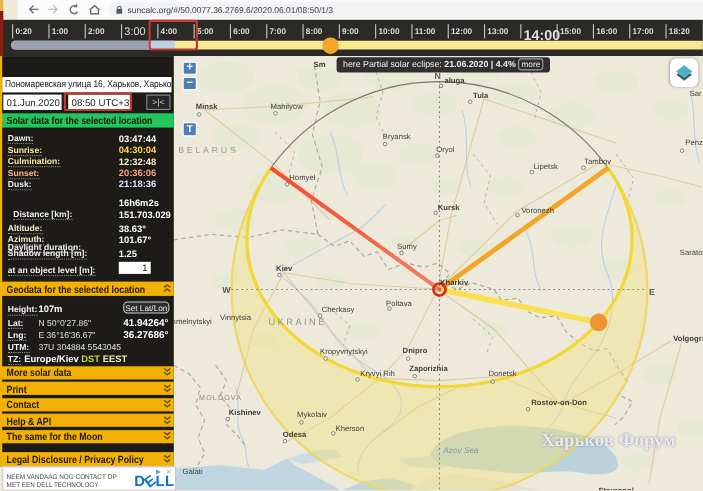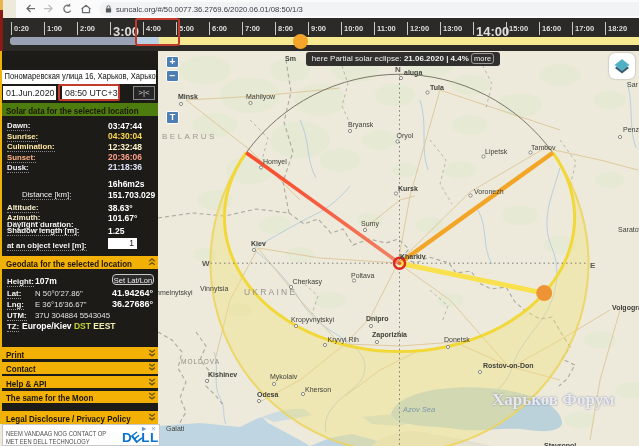--- a/index.html
+++ b/index.html
@@ -21,21 +21,21 @@
 </div>
 
 <div style="position:absolute;left:0;top:18px;width:639px;height:33px;background:#2c2a27">
  <div style="position:absolute;left:11px;top:4px;width:1px;height:13px;background:#c9c9c9"></div>
     <div style="position:absolute;left:14px;top:6px;font-size:7.5px;font-weight:bold;color:#dedede">0:20</div>
     <div style="position:absolute;left:44px;top:4px;width:1px;height:13px;background:#c9c9c9"></div>
     <div style="position:absolute;left:47px;top:6px;font-size:7.5px;font-weight:bold;color:#dedede">1:00</div>
     <div style="position:absolute;left:77px;top:4px;width:1px;height:13px;background:#c9c9c9"></div>
     <div style="position:absolute;left:80px;top:6px;font-size:7.5px;font-weight:bold;color:#dedede">2:00</div>
     <div style="position:absolute;left:110px;top:4px;width:1px;height:13px;background:#c9c9c9"></div>
-    <div style="position:absolute;left:113px;top:6px;font-size:13px;font-weight:bold;color:#dedede">3:00</div>
+    <div style="position:absolute;left:113px;top:6px;font-size:10px;font-weight:normal;color:#dedede">3:00</div>
     <div style="position:absolute;left:143px;top:4px;width:1px;height:13px;background:#c9c9c9"></div>
     <div style="position:absolute;left:146px;top:6px;font-size:7.5px;font-weight:bold;color:#dedede">4:00</div>
     <div style="position:absolute;left:176px;top:4px;width:1px;height:13px;background:#c9c9c9"></div>
     <div style="position:absolute;left:179px;top:6px;font-size:7.5px;font-weight:bold;color:#dedede">5:00</div>
     <div style="position:absolute;left:209px;top:4px;width:1px;height:13px;background:#c9c9c9"></div>
     <div style="position:absolute;left:212px;top:6px;font-size:7.5px;font-weight:bold;color:#dedede">6:00</div>
     <div style="position:absolute;left:242px;top:4px;width:1px;height:13px;background:#c9c9c9"></div>
     <div style="position:absolute;left:245px;top:6px;font-size:7.5px;font-weight:bold;color:#dedede">7:00</div>
     <div style="position:absolute;left:275px;top:4px;width:1px;height:13px;background:#c9c9c9"></div>
     <div style="position:absolute;left:278px;top:6px;font-size:7.5px;font-weight:bold;color:#dedede">8:00</div>
@@ -247,36 +247,36 @@
   <polygon points="10,3 17.5,9 10,15 2.5,9" fill="#57b5c8"></polygon>
   <polygon points="10,4.5 16,9 10,13.5 4,9" fill="#4fb0c4"></polygon>
  </svg>
 </div>
 
 <div style="position:absolute;left:0;top:51px;width:158px;height:373px;background:#1d1b18">
  <div style="position:absolute;left:2px;top:19px;width:154px;height:13.5px;background:#fff;font-size:8.8px;color:#111;line-height:13.5px;padding-left:3px;white-space:nowrap;overflow:hidden;transform:scaleX(0.86);transform-origin:0 0;width:179px">Пономаревская улица 16, Харьков, Харьков</div>
  <div style="position:absolute;left:3px;top:35px;width:53px;height:14px;background:#fff;font-size:8.8px;color:#222;line-height:14px;padding-left:3px">01.Jun.2020</div>
  <div style="position:absolute;left:62px;top:35px;width:57px;height:14px;background:#fff;font-size:8.8px;color:#222;line-height:14px;padding-left:3px">08:50 UTC+3</div>
  <div style="position:absolute;left:133px;top:35px;width:22px;height:14px;background:#262626;border:1px solid #8a8a8a;color:#ddd;font-size:8px;text-align:center;line-height:12px">&gt;|&lt;</div>
- <div style="position:absolute;left:0;top:52px;width:158px;height:13px;background:#4d7c0f;overflow:hidden">
+ <div style="position:absolute;left:0;top:52px;width:158px;height:13px;background:#22c55e;overflow:hidden">
       <span style="position:absolute;left:6px;top:1.5px;font-size:9.5px;font-weight:bold;color:#1c1500;white-space:nowrap;display:inline-block;transform:scaleX(0.84);transform-origin:0 0">Solar data for the selected location</span>
     </div>
  <div style="position:absolute;left:7px;top:70px;font-size:7.8px;font-weight:bold;color:#f2f2f6;border-bottom:1px dotted #888;">Dawn:</div>
     <div style="position:absolute;left:108px;top:69.5px;font-size:8.5px;font-weight:bold;color:#ffffff">03:47:44</div>
     <div style="position:absolute;left:7px;top:80.5px;font-size:7.8px;font-weight:bold;color:#ffe9a2;border-bottom:1px dotted #888;">Sunrise:</div>
     <div style="position:absolute;left:108px;top:80.0px;font-size:8.5px;font-weight:bold;color:#ffd94e">04:30:04</div>
     <div style="position:absolute;left:7px;top:91px;font-size:7.8px;font-weight:bold;color:#ffe9a2;border-bottom:1px dotted #888;">Culmination:</div>
     <div style="position:absolute;left:108px;top:90.5px;font-size:8.5px;font-weight:bold;color:#fdf3c8">12:32:48</div>
     <div style="position:absolute;left:7px;top:101.5px;font-size:7.8px;font-weight:bold;color:#ffb183;border-bottom:1px dotted #888;">Sunset:</div>
     <div style="position:absolute;left:108px;top:101.0px;font-size:8.5px;font-weight:bold;color:#ff9f88">20:36:06</div>
     <div style="position:absolute;left:7px;top:111.5px;font-size:7.8px;font-weight:bold;color:#eef1fb;border-bottom:1px dotted #888;">Dusk:</div>
     <div style="position:absolute;left:108px;top:111.0px;font-size:8.5px;font-weight:bold;color:#dde6fb">21:18:36</div>
     <div style="position:absolute;left:7px;top:128.5px;font-size:7.8px;font-weight:bold;color:#f2f2f2;border-bottom:1px dotted #888;margin-top:40px;">Daylight duration:</div>
     <div style="position:absolute;left:108px;top:128.0px;font-size:8.5px;font-weight:bold;color:#ffffff">16h6m2s</div>
-    <div style="position:absolute;left:22px;top:139px;font-size:7.8px;font-weight:normal;color:#f2f2f2;border-bottom:1px dotted #888;">Distance [km]:</div>
+    <div style="position:absolute;left:12px;top:139px;font-size:7.8px;font-weight:bold;color:#f2f2f2;border-bottom:1px dotted #888;">Distance [km]:</div>
     <div style="position:absolute;left:108px;top:138.5px;font-size:8.5px;font-weight:bold;color:#ffffff">151.703.029</div>
     <div style="position:absolute;left:7px;top:152px;font-size:7.8px;font-weight:bold;color:#f5ecc8;border-bottom:1px dotted #888;">Altitude:</div>
     <div style="position:absolute;left:108px;top:151.5px;font-size:8.5px;font-weight:bold;color:#ffffff">38.63°</div>
     <div style="position:absolute;left:7px;top:162px;font-size:7.8px;font-weight:bold;color:#f5ecc8;border-bottom:1px dotted #888;">Azimuth:</div>
     <div style="position:absolute;left:108px;top:161.5px;font-size:8.5px;font-weight:bold;color:#ffffff">101.67°</div>
     <div style="position:absolute;left:7px;top:175px;font-size:7.8px;font-weight:bold;color:#f2f2f2;border-bottom:1px dotted #888;">Shadow length [m]:</div>
     <div style="position:absolute;left:108px;top:174.5px;font-size:8.5px;font-weight:bold;color:#ffffff">1.25</div>
     <div style="position:absolute;left:7px;top:189.5px;font-size:7.8px;font-weight:bold;color:#f2f2f2;border-bottom:1px dotted #888">at an object level [m]:</div>
     <div style="position:absolute;left:108px;top:187px;width:29px;height:11px;background:#fff;font-size:8.5px;color:#111;text-align:right;padding-right:3px;line-height:11px">1</div>
  <div style="position:absolute;left:0;top:205px;width:158px;height:13px;background:#f3b106;overflow:hidden">
@@ -292,20 +292,27 @@
     <div style="position:absolute;left:7px;top:238px;font-size:7.8px;font-weight:bold;color:#f2f2f2;border-bottom:1px dotted #999">Lat:</div>
     <div style="position:absolute;left:35px;top:238px;font-size:7.8px;color:#e0e0e0">N 50°0'27.86"</div>
     <div style="position:absolute;left:112px;top:237px;font-size:9px;font-weight:bold;color:#fff">41.94264°</div>
     <div style="position:absolute;left:7px;top:249px;font-size:7.8px;font-weight:bold;color:#f2f2f2;border-bottom:1px dotted #999">Lng:</div>
     <div style="position:absolute;left:35px;top:249px;font-size:7.8px;color:#e0e0e0">E 36°16'36.67"</div>
     <div style="position:absolute;left:112px;top:248px;font-size:9px;font-weight:bold;color:#fff">36.27686°</div>
     <div style="position:absolute;left:7px;top:260px;font-size:7.8px;font-weight:bold;color:#f2f2f2;border-bottom:1px dotted #999">UTM:</div>
     <div style="position:absolute;left:35px;top:260px;font-size:7.8px;color:#e0e0e0">37U 304884 5543045</div>
     <div style="position:absolute;left:7px;top:270.5px;font-size:7.8px;font-weight:bold;color:#f2f2f2;border-bottom:1px dotted #999">TZ:</div>
     <div style="position:absolute;left:22px;top:270px;font-size:8.5px;font-weight:bold;color:#fff">Europe/Kiev <span style="color:#c2d331">DST</span> <span style="color:#f2edb2">EEST</span></div>
+ <div style="position:absolute;left:0;top:281.5px;width:158px;height:12px;background:#f3b106;overflow:hidden">
+      <span style="position:absolute;left:6px;top:1.5px;font-size:9.5px;font-weight:bold;color:#1c1500;white-space:nowrap;display:inline-block;transform:scaleX(0.84);transform-origin:0 0">More solar data</span>
+      <span style="position:absolute;right:2.5px;top:1.5px;line-height:0"><svg width="8" height="9" viewBox="0 0 8 9">
+          <path d="M1.2,1 L4,3.2 L6.8,1" fill="none" stroke="#6e5608" stroke-width="1.4"></path>
+          <path d="M1.2,4.6 L4,6.8 L6.8,4.6" fill="none" stroke="#6e5608" stroke-width="1.4"></path>
+        </svg></span>
+    </div>
     <div style="position:absolute;left:0;top:296px;width:158px;height:12px;background:#f3b106;overflow:hidden">
       <span style="position:absolute;left:6px;top:1.5px;font-size:9.5px;font-weight:bold;color:#1c1500;white-space:nowrap;display:inline-block;transform:scaleX(0.84);transform-origin:0 0">Print</span>
       <span style="position:absolute;right:2.5px;top:1.5px;line-height:0"><svg width="8" height="9" viewBox="0 0 8 9">
           <path d="M1.2,1 L4,3.2 L6.8,1" fill="none" stroke="#6e5608" stroke-width="1.4"></path>
           <path d="M1.2,4.6 L4,6.8 L6.8,4.6" fill="none" stroke="#6e5608" stroke-width="1.4"></path>
         </svg></span>
     </div>
     <div style="position:absolute;left:0;top:310.5px;width:158px;height:12px;background:#f3b106;overflow:hidden">
       <span style="position:absolute;left:6px;top:1.5px;font-size:9.5px;font-weight:bold;color:#1c1500;white-space:nowrap;display:inline-block;transform:scaleX(0.84);transform-origin:0 0">Contact</span>
       <span style="position:absolute;right:2.5px;top:1.5px;line-height:0"><svg width="8" height="9" viewBox="0 0 8 9">

